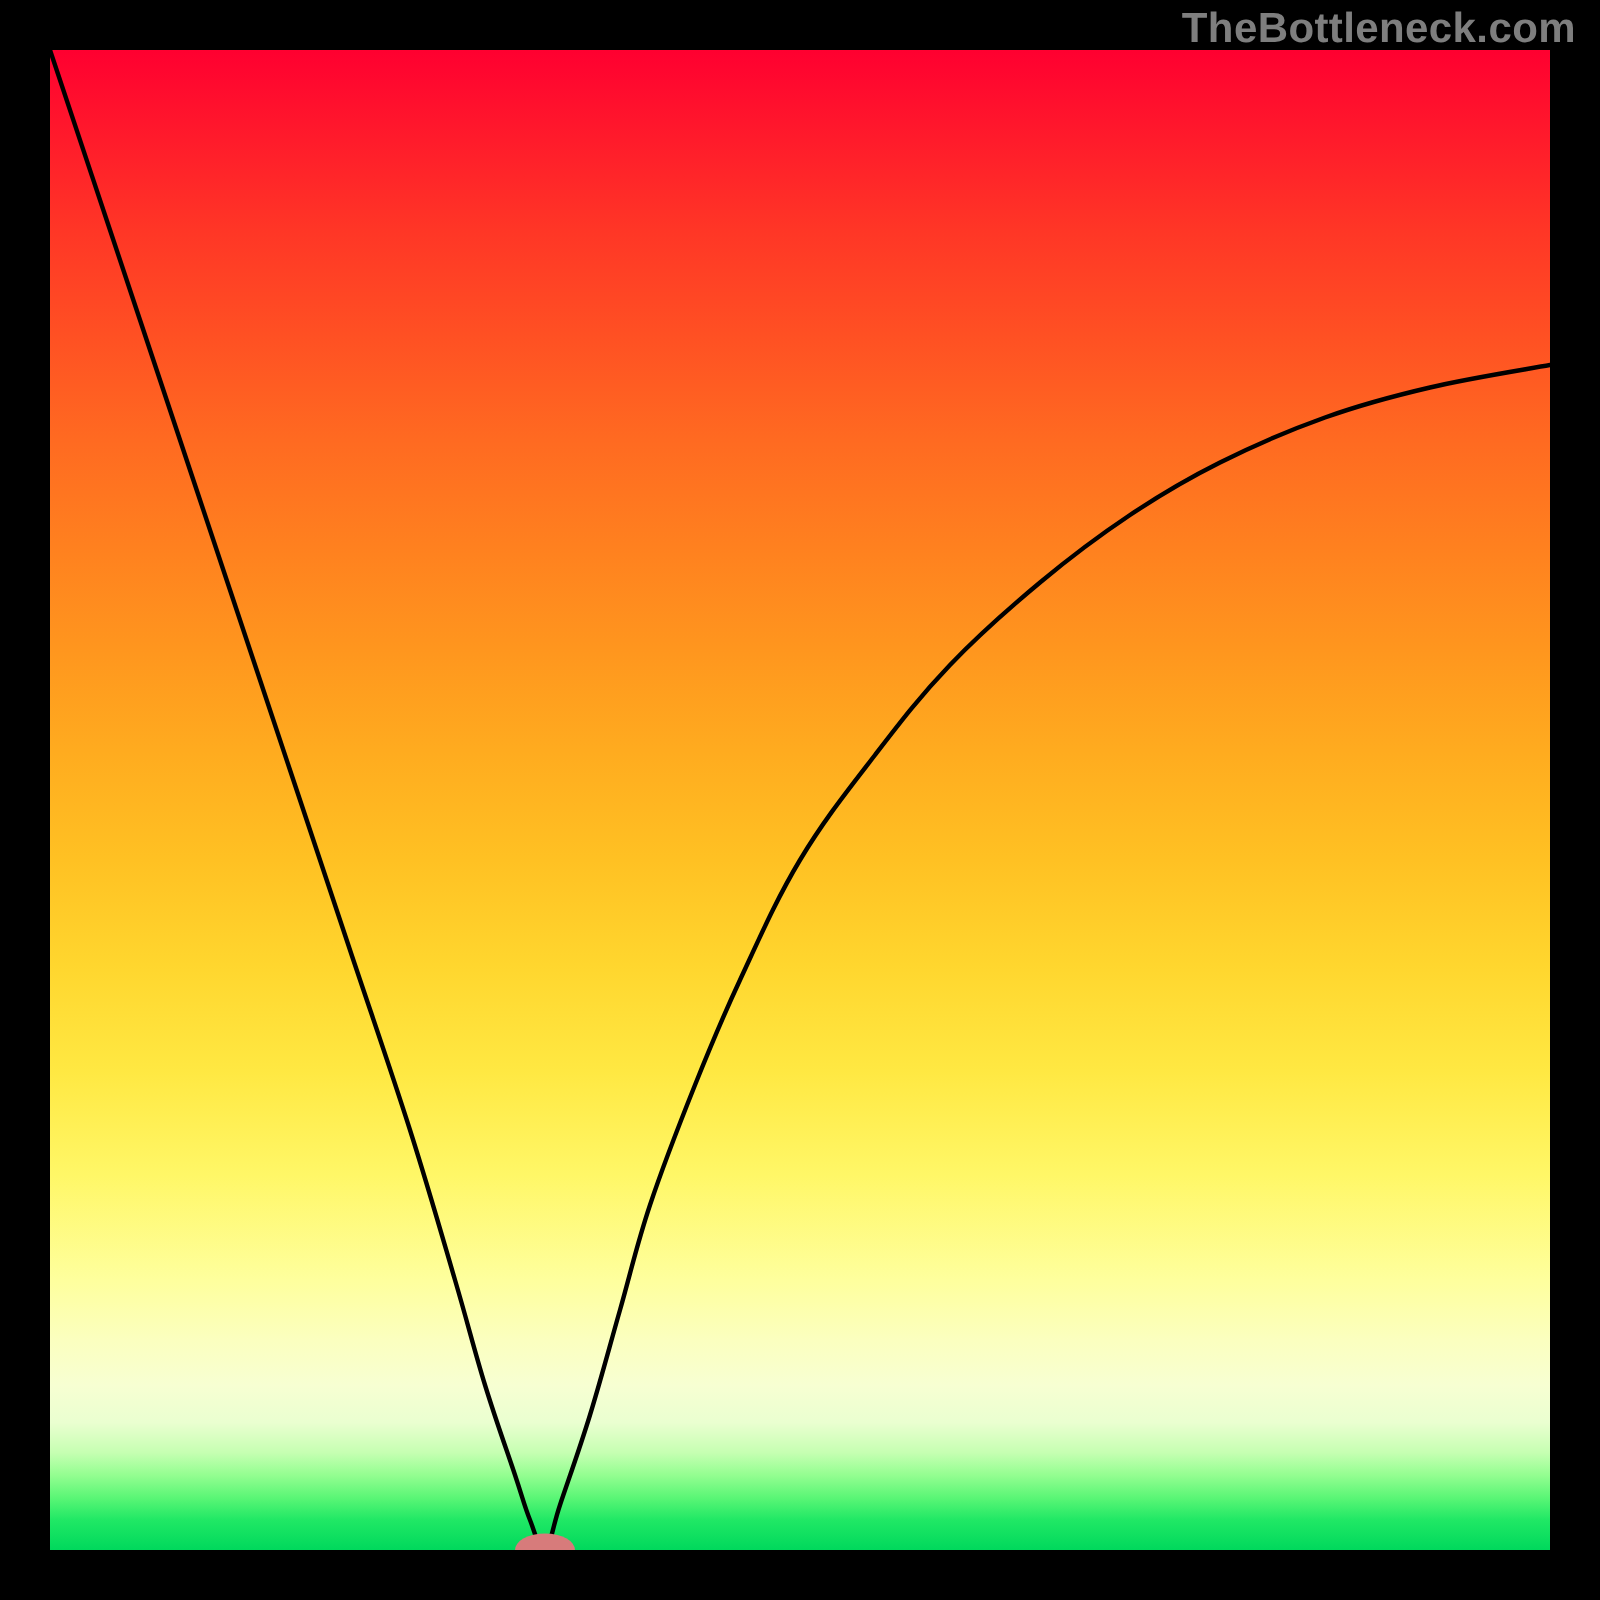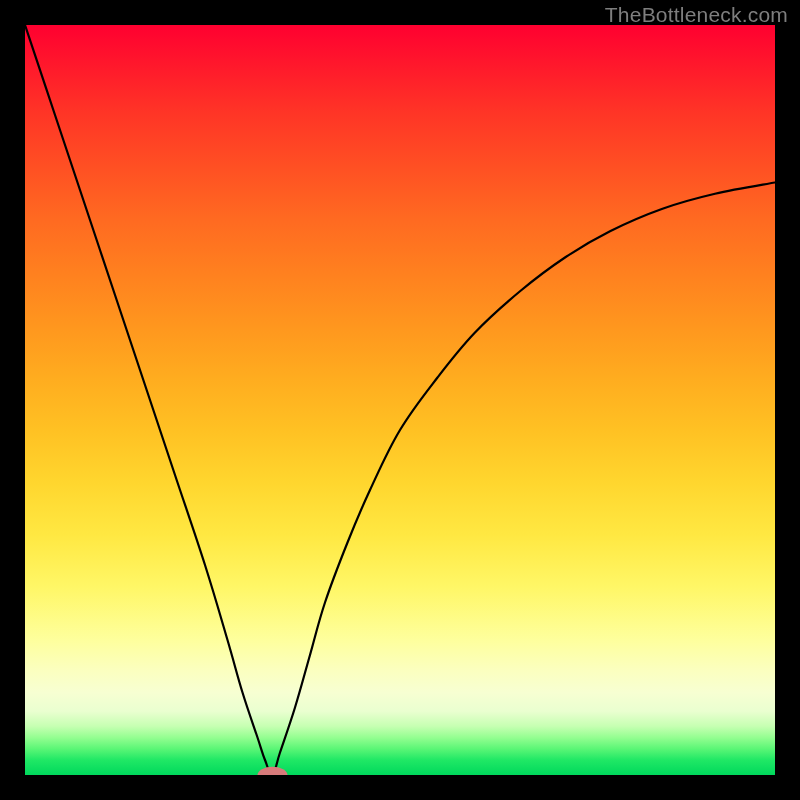--- a/index.html
+++ b/index.html
@@ -57,21 +57,21 @@
     height: 100%;
     pointer-events: none;
   }
   .watermark {
     position: absolute;
     top: 3px;
     right: 12px;
     color: #7e7e7e;
     font-size: 21px;
     letter-spacing: 0.2px;
-    font-weight: 400;
+    font-weight: 700;
     user-select: none;
   }
 </style>
 </head>
 <body>
 
 <div class="frame">
 
   <div class="plot-area">
     <svg class="curve-svg" viewBox="0 0 750 750" preserveAspectRatio="none">

